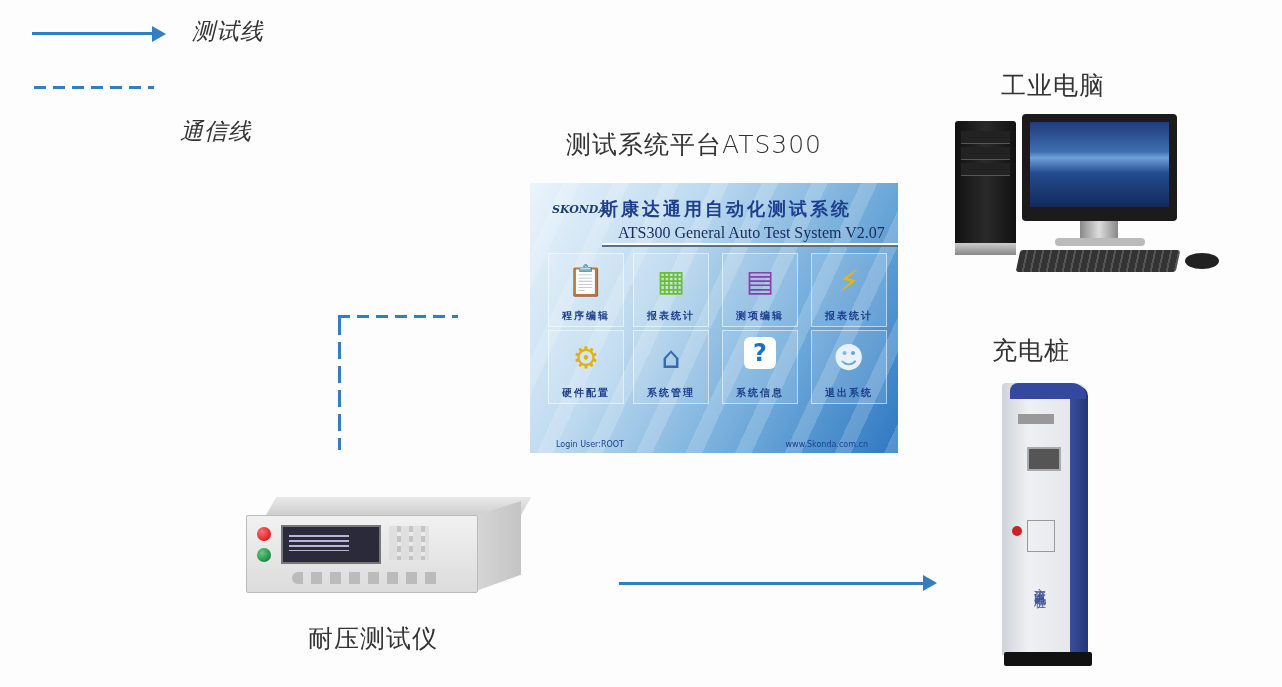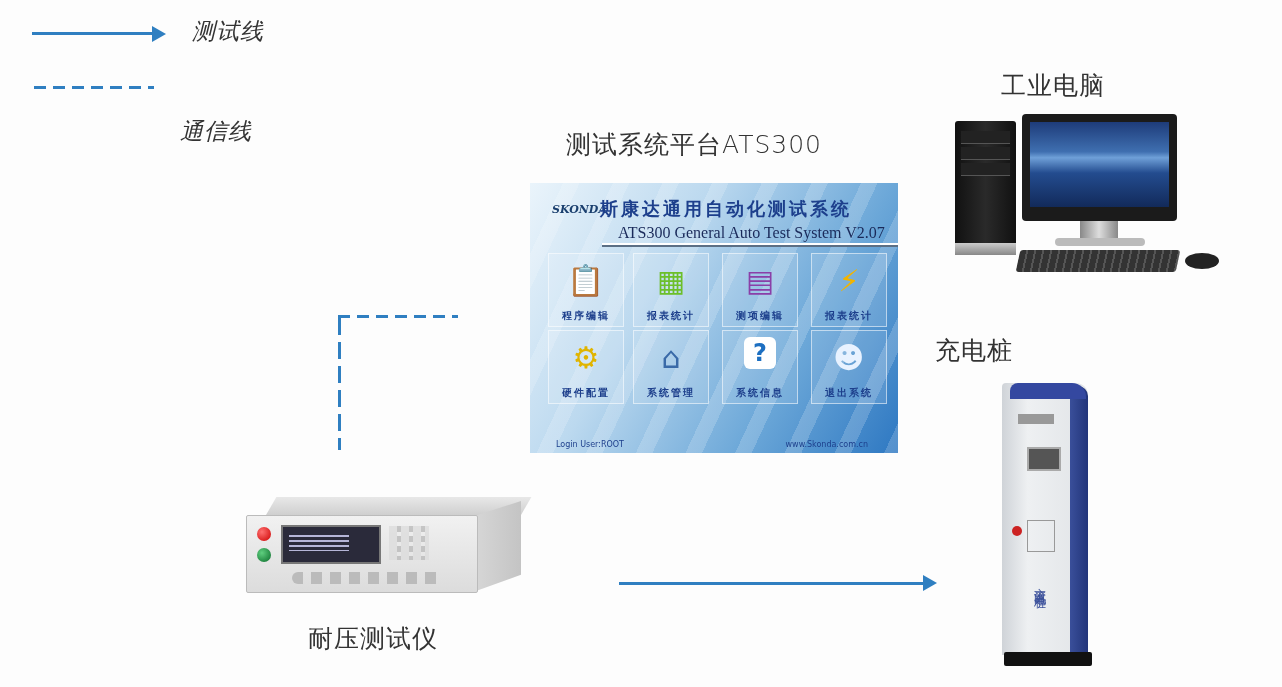--- a/index.html
+++ b/index.html
@@ -207,21 +207,21 @@
   </div>
   <div class="monitor">
       <div class="screen"></div>
     </div>
   <div class="stand"></div>
   <div class="stand-base"></div>
   <div class="keyboard"></div>
   <div class="mouse"></div>
 </div>
 
-<div class="label" style="left:935px; top:334px;">充电桩</div>
+<div class="label" style="left:992px; top:334px;">充电桩</div>
 <div>
   <div class="pile"></div>
   <div class="pile-side"></div>
   <div class="pile-top"></div>
   <div class="pile-slot"></div>
   <div class="pile-screen"></div>
   <div class="pile-door"></div>
   <div class="pile-btn"></div>
   <div class="pile-text">交流充电桩</div>
   <div class="pile-foot"></div>

